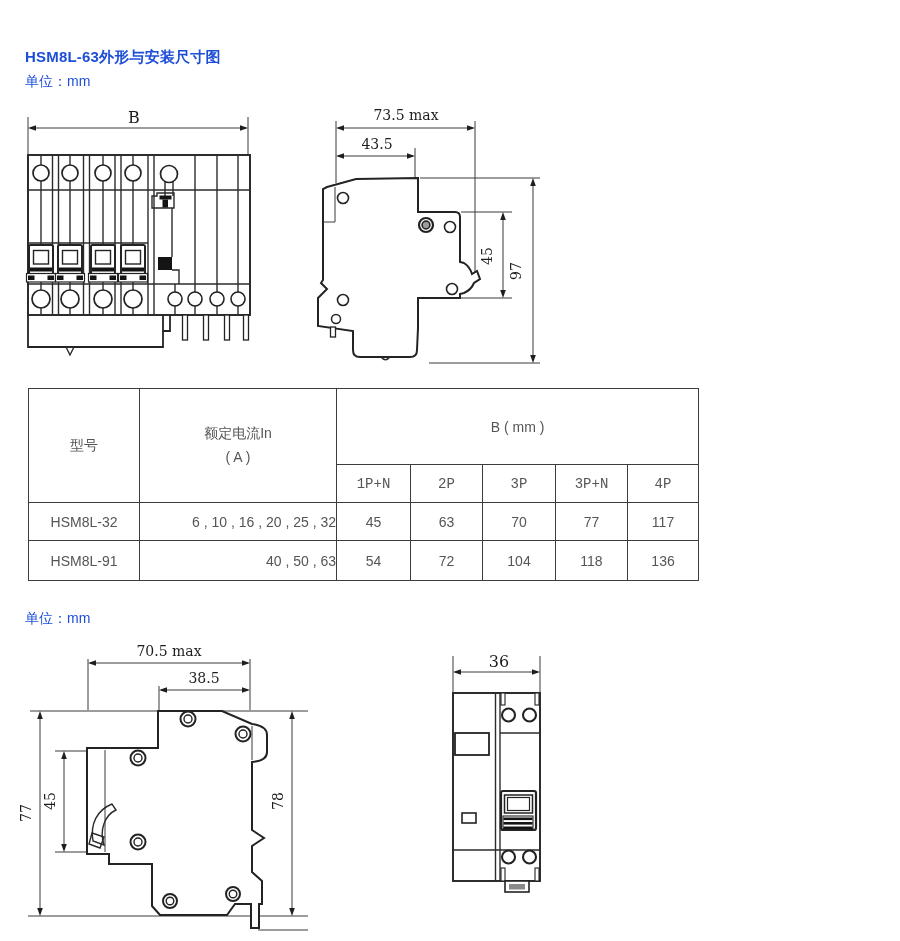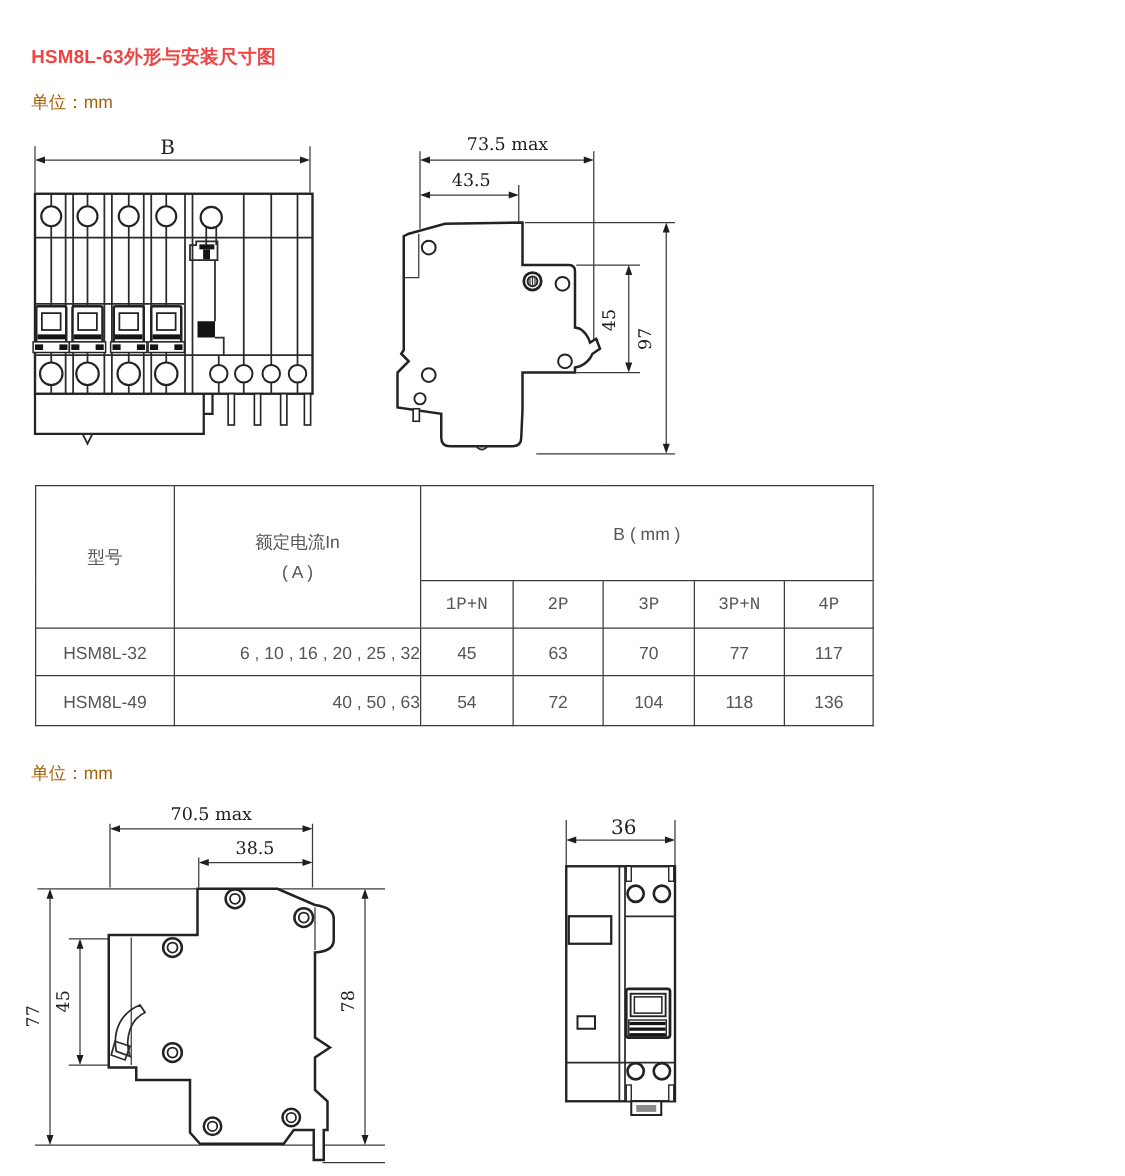--- a/index.html
+++ b/index.html
@@ -1,19 +1,19 @@
 <!DOCTYPE html>
 <html><head>
 <meta charset="utf-8">
 <style>
   html,body{margin:0;padding:0;background:#ffffff;}
   body{font-family:"Liberation Sans","DejaVu Sans",sans-serif;color:#333;}
   .page{position:relative;width:900px;height:941px;background:#fff;overflow:hidden;}
-  .sec-title{position:absolute;left:25px;font-size:15px;font-weight:bold;color:#ef4444;letter-spacing:0.2px;}
-  .unit{position:absolute;left:25px;font-size:14px;color:#a16207;}
+  .sec-title{position:absolute;left:25px;font-size:15px;font-weight:bold;color:#1d4ed8;letter-spacing:0.2px;margin-top:12px;}
+  .unit{position:absolute;left:25px;font-size:14px;color:#1d4ed8;}
   svg{position:absolute;overflow:visible;}
   svg .thin{stroke:#3a3a3a;stroke-width:1;fill:none;}
   svg .med{stroke:#2b2b2b;stroke-width:1.4;fill:none;}
   svg .out{stroke:#232323;stroke-width:2;fill:#ffffff;}
   svg .outn{stroke:#232323;stroke-width:1.8;fill:none;}
   svg .blk{fill:#141414;stroke:none;}
   svg .gry{fill:#8a8a8a;stroke:none;}
   svg text.dim{font-family:"DejaVu Serif","Liberation Serif",serif;font-size:14px;fill:#1e1e1e;}
   svg text.dimB{font-family:"DejaVu Serif","Liberation Serif",serif;font-size:16px;fill:#1e1e1e;}
   svg .ah{fill:#1e1e1e;stroke:none;}
@@ -224,21 +224,21 @@
     <tr style="height:38px;">
       <td>HSM8L-32</td>
       <td class="left">6 , 10 , 16 , 20 , 25 , 32</td>
       <td>45</td>
       <td>63</td>
       <td>70</td>
       <td>77</td>
       <td>117</td>
     </tr>
     <tr style="height:40px;">
-      <td>HSM8L-49</td>
+      <td>HSM8L-91</td>
       <td class="left">40 , 50 , 63</td>
       <td>54</td>
       <td>72</td>
       <td>104</td>
       <td>118</td>
       <td>136</td>
     </tr>
   </tbody>
     </table>
 

